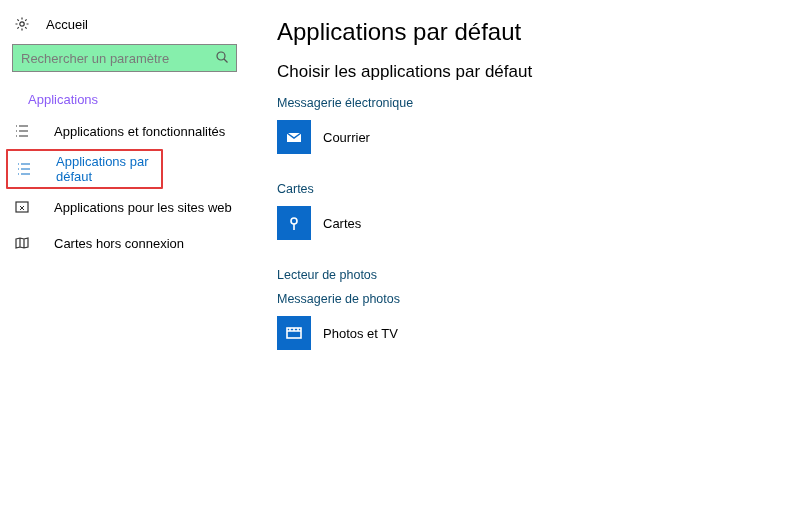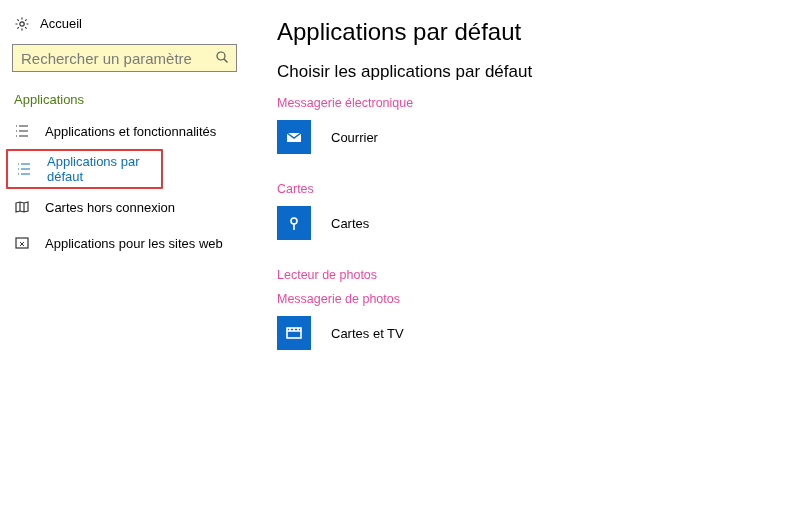--- a/index.html
+++ b/index.html
@@ -1,34 +1,34 @@
 <!DOCTYPE html>
 <html><head>
 <meta charset="utf-8">
 <style>
   html,body{margin:0;padding:0;font-family:"Segoe UI",Arial,sans-serif;background:#fff;color:#000;font-size:13px;width:800px;height:510px;overflow:hidden}
   .layout{display:flex;height:100%}
   .side{width:247px;padding:14px 0 0 0;box-sizing:border-box}
   .main{flex:1;padding:18px 0 0 30px;box-sizing:border-box;overflow:hidden}
-  .home{display:flex;padding:2px 0 12px 14px;gap:10px}
+  .home{display:flex;align-items:center;padding:2px 0 12px 14px;gap:16px}
   .gear{width:16px;height:16px;display:inline-flex;align-items:center;justify-content:center}
   .search-wrap{margin:0 10px 20px 12px;position:relative}
-  .search{width:100%;box-sizing:border-box;border:1px solid #858585;height:28px;padding:0 28px 0 8px;font-size:15px;background:#fef9c3}
+  .search{width:100%;box-sizing:border-box;border:1px solid #858585;height:28px;padding:0 28px 0 8px;font-size:13px;background:#86efac}
   .search::placeholder{color:#7a7a7a}
   .search-icon{position:absolute;right:8px;top:6px;pointer-events:none}
-  .section-label{padding:0 0 6px 14px;color:#4d7c0f;font-size:13px}
-  .nav-item{display:flex;align-items:center;height:36px;padding-left:14px;gap:15px;cursor:pointer}
+  .section-label{padding:0 0 6px 28px;color:#8b5cf6;font-size:13px}
+  .nav-item{display:flex;align-items:center;height:36px;padding-left:14px;gap:24px;cursor:pointer}
   .nav-item.active{color:#0a6ec6}
   .nav-item .icon{width:16px;height:16px;display:inline-flex;align-items:center;justify-content:center}
   .highlight-box{border:2px solid #e23b3b;margin:0 84px 0 6px;border-radius:1px}
   .highlight-box .nav-item{padding-left:8px}
   h1{font-weight:300;font-size:24px;margin:0 0 16px 0}
   h2{font-weight:400;font-size:17px;margin:0 0 14px 0}
-  .cat-label{font-size:12.5px;color:#ec4899;margin:0 0 10px 0}
-  .app-row{display:flex;align-items:center;gap:20px;margin-bottom:28px}
+  .cat-label{font-size:12.5px;color:#0c4a6e;margin:0 0 10px 0}
+  .app-row{display:flex;align-items:center;gap:12px;margin-bottom:28px}
   .app-tile{width:34px;height:34px;background:#0b6ac9;display:flex;align-items:center;justify-content:center}
   .app-name{font-size:13px}
   .music .app-tile{background:#0b6ac9}
   
   svg{display:block}
 </style>
 </head>
 <body>
 
 <div class="layout">
@@ -72,34 +72,34 @@
             <path d="M2 3h1M5 3h9M2 8h1M5 8h9M2 13h1M5 13h9"></path>
           </svg>
         </span>
         <span>Applications par défaut</span>
       </div>
     </div>
 
     <div class="nav-item">
       <span class="icon">
         <svg width="16" height="16" viewBox="0 0 16 16" stroke="#333" stroke-width="1.2" fill="none">
-          <path d="M2 4l4-1 4 1 4-1v9l-4 1-4-1-4 1zM6 3v9M10 4v9"></path>
+          <rect x="2" y="3" width="12" height="10"></rect>
+          <path d="M6 7l4 4M10 7l-4 4" stroke-width="1"></path>
         </svg>
       </span>
-      <span>Cartes hors connexion</span>
+      <span>Applications pour les sites web</span>
     </div>
 
     <div class="nav-item">
       <span class="icon">
         <svg width="16" height="16" viewBox="0 0 16 16" stroke="#333" stroke-width="1.2" fill="none">
-          <rect x="2" y="3" width="12" height="10"></rect>
-          <path d="M6 7l4 4M10 7l-4 4" stroke-width="1"></path>
+          <path d="M2 4l4-1 4 1 4-1v9l-4 1-4-1-4 1zM6 3v9M10 4v9"></path>
         </svg>
       </span>
-      <span>Applications pour les sites web</span>
+      <span>Cartes hors connexion</span>
     </div>
   </div>
 
   <div class="main">
     <h1>Applications par défaut</h1>
     <h2>Choisir les applications par défaut</h2>
 
     <div class="cat-label">Messagerie électronique</div>
     <div class="app-row">
       <div class="app-tile">
@@ -126,17 +126,17 @@
 
     <div class="cat-label">Messagerie de photos</div>
 
     <div class="app-row">
       <div class="app-tile">
         <svg width="20" height="20" viewBox="0 0 20 20" fill="none" stroke="#fff" stroke-width="1.6">
             <rect x="3" y="5" width="14" height="10"></rect>
             <path d="M3 8h14M6 5v3M10 5v3M14 5v3"></path>
           </svg>
       </div>
-      <span class="app-name">Cartes et TV</span>
+      <span class="app-name">Photos et TV</span>
     </div>
 
   </div>
 </div>
 
 </body></html>

